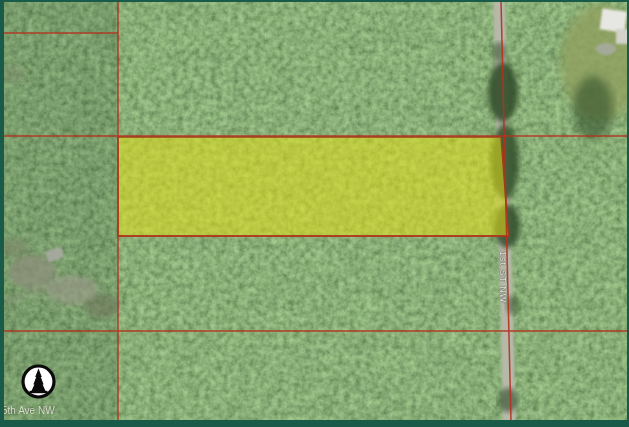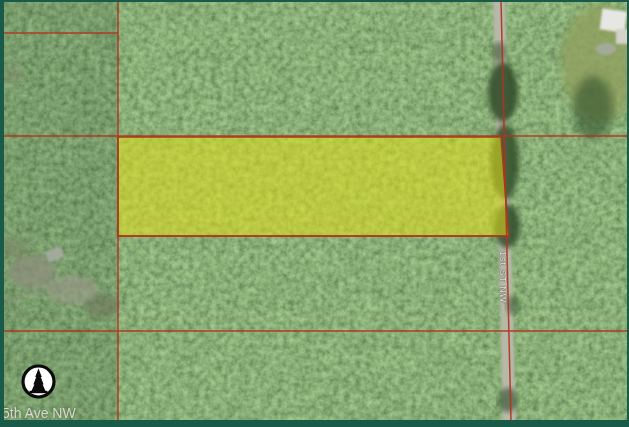--- a/index.html
+++ b/index.html
@@ -18,21 +18,21 @@
   
   .caption{
     position:absolute;left:7px;top:396px;width:615px;z-index:25;
     font-size:14px;font-weight:bold;letter-spacing:0px;color:#6e6e6e;
     text-shadow:-1px -1px 0 #fdfdfd,1px -1px 0 #fdfdfd,-1px 1px 0 #fdfdfd,
                  1px 1px 0 #fdfdfd,0 0 3px #ffffff;
     white-space:nowrap;
   }
   .faint-street{
     position:absolute;left:2px;top:405px;z-index:24;
-    font-size:14px;color:#ecebe2;opacity:.8;
+    font-size:10px;color:#ecebe2;opacity:.8;
     text-shadow:0 0 2px #3c4a38;white-space:nowrap;
   }
   .road-label{
     position:absolute;left:508px;top:251px;z-index:22;
     transform:rotate(90deg);transform-origin:0 0;
     font-size:9px;color:#edeadf;letter-spacing:1px;
     text-shadow:0 0 2px #4a5244,0 0 1px #333;white-space:nowrap;
   }
   .compass{position:absolute;left:21px;top:364px;z-index:26;}
 </style>

